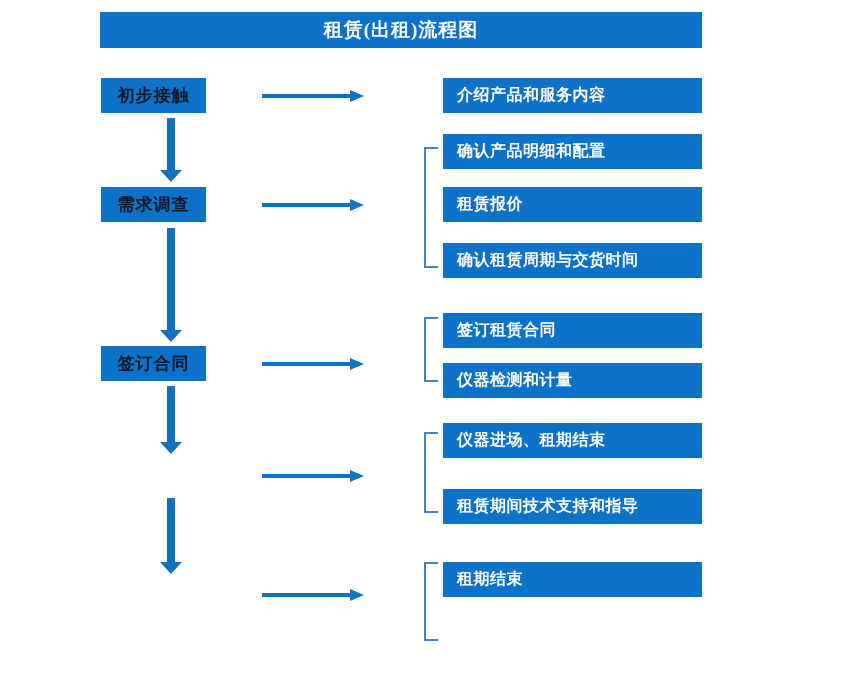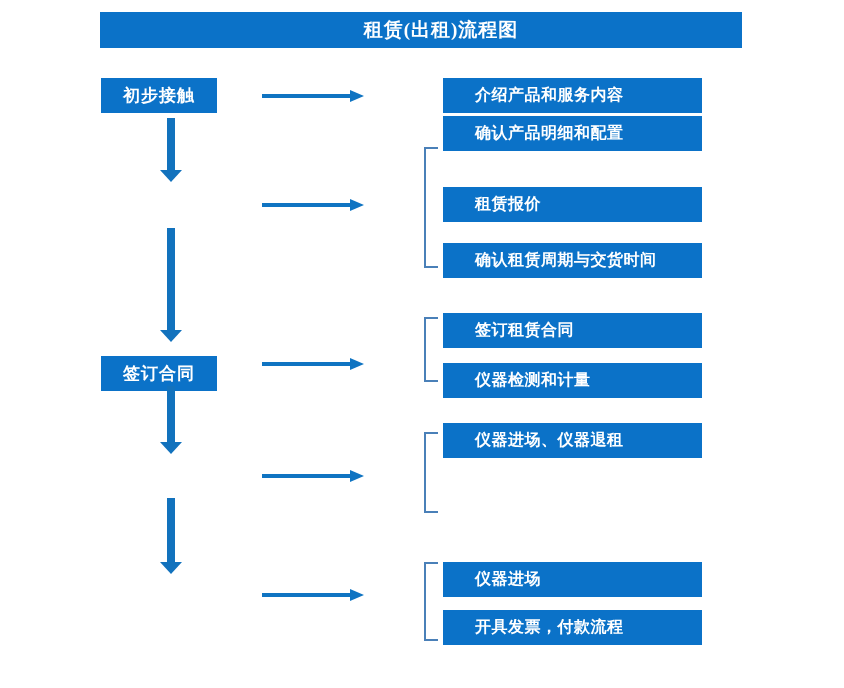--- a/index.html
+++ b/index.html
@@ -26,52 +26,51 @@
     width: 602px;
     height: 36px;
     background: #0b72c8;
     color: #ffffff;
     font-size: 19px;
     font-weight: bold;
     display: flex;
     align-items: center;
     justify-content: center;
     letter-spacing: 1px;
-    padding-left: 40px;
   }
 
   
   .stage-box {
     position: absolute;
     left: 101px;
-    width: 116px;
+    width: 105px;
     height: 35px;
     background: #0b72c8;
-    color: #ffffff;
+    color: #0f172a;
     font-size: 17px;
     font-weight: bold;
     display: flex;
     align-items: center;
     justify-content: center;
     letter-spacing: 1px;
   }
 
   
   .detail-box {
     position: absolute;
     left: 443px;
     width: 259px;
     height: 35px;
     background: #0b72c8;
     color: #ffffff;
     font-size: 16px;
     font-weight: bold;
     display: flex;
     align-items: center;
-    padding-left: 32px;
+    padding-left: 14px;
     box-sizing: border-box;
     letter-spacing: 0.5px;
   }
 
   
   .v-arrow {
     position: absolute;
     left: 160px;
     width: 22px;
   }
@@ -130,21 +129,22 @@
   }
 </style>
 </head>
 <body>
 
 <div id="canvas">
 
   <div class="title-bar">租赁(出租)流程图</div>
 
   <div class="stage-box" style="top:78px">初步接触</div>
-  <div class="stage-box" style="top:356px">签订合同</div>
+  <div class="stage-box" style="top:187px">需求调查</div>
+  <div class="stage-box" style="top:346px">签订合同</div>
 
   <div class="v-arrow" style="top:118px; height:64px">
     <div class="stem" style="height:52px"></div>
     <div class="head" style="top:52px"></div>
   </div>
   <div class="v-arrow" style="top:228px; height:114px">
     <div class="stem" style="height:102px"></div>
     <div class="head" style="top:102px"></div>
   </div>
   <div class="v-arrow" style="top:386px; height:68px">
@@ -176,22 +176,22 @@
     <div class="line"></div>
       <div class="tip"></div>
   </div>
 
   <div class="bracket" style="top:147px; height:121px"></div>
   <div class="bracket" style="top:317px; height:65px"></div>
   <div class="bracket" style="top:432px; height:81px"></div>
   <div class="bracket" style="top:562px; height:79px"></div>
 
   <div class="detail-box" style="top:78px">介绍产品和服务内容</div>
-  <div class="detail-box" style="top:116px">确认产品明细和配置</div>
+  <div class="detail-box" style="top:134px">确认产品明细和配置</div>
   <div class="detail-box" style="top:243px">确认租赁周期与交货时间</div>
   <div class="detail-box" style="top:187px">租赁报价</div>
   <div class="detail-box" style="top:363px">仪器检测和计量</div>
   <div class="detail-box" style="top:313px">签订租赁合同</div>
-  <div class="detail-box" style="top:423px">仪器进场、仪器退租</div>
-  <div class="detail-box" style="top:562px">仪器进场</div>
-  <div class="detail-box" style="top:610px">开具发票，付款流程</div>
+  <div class="detail-box" style="top:423px">仪器进场、租期结束</div>
+  <div class="detail-box" style="top:489px">租赁期间技术支持和指导</div>
+  <div class="detail-box" style="top:562px">租期结束</div>
 
 </div>
 
 </body></html>

